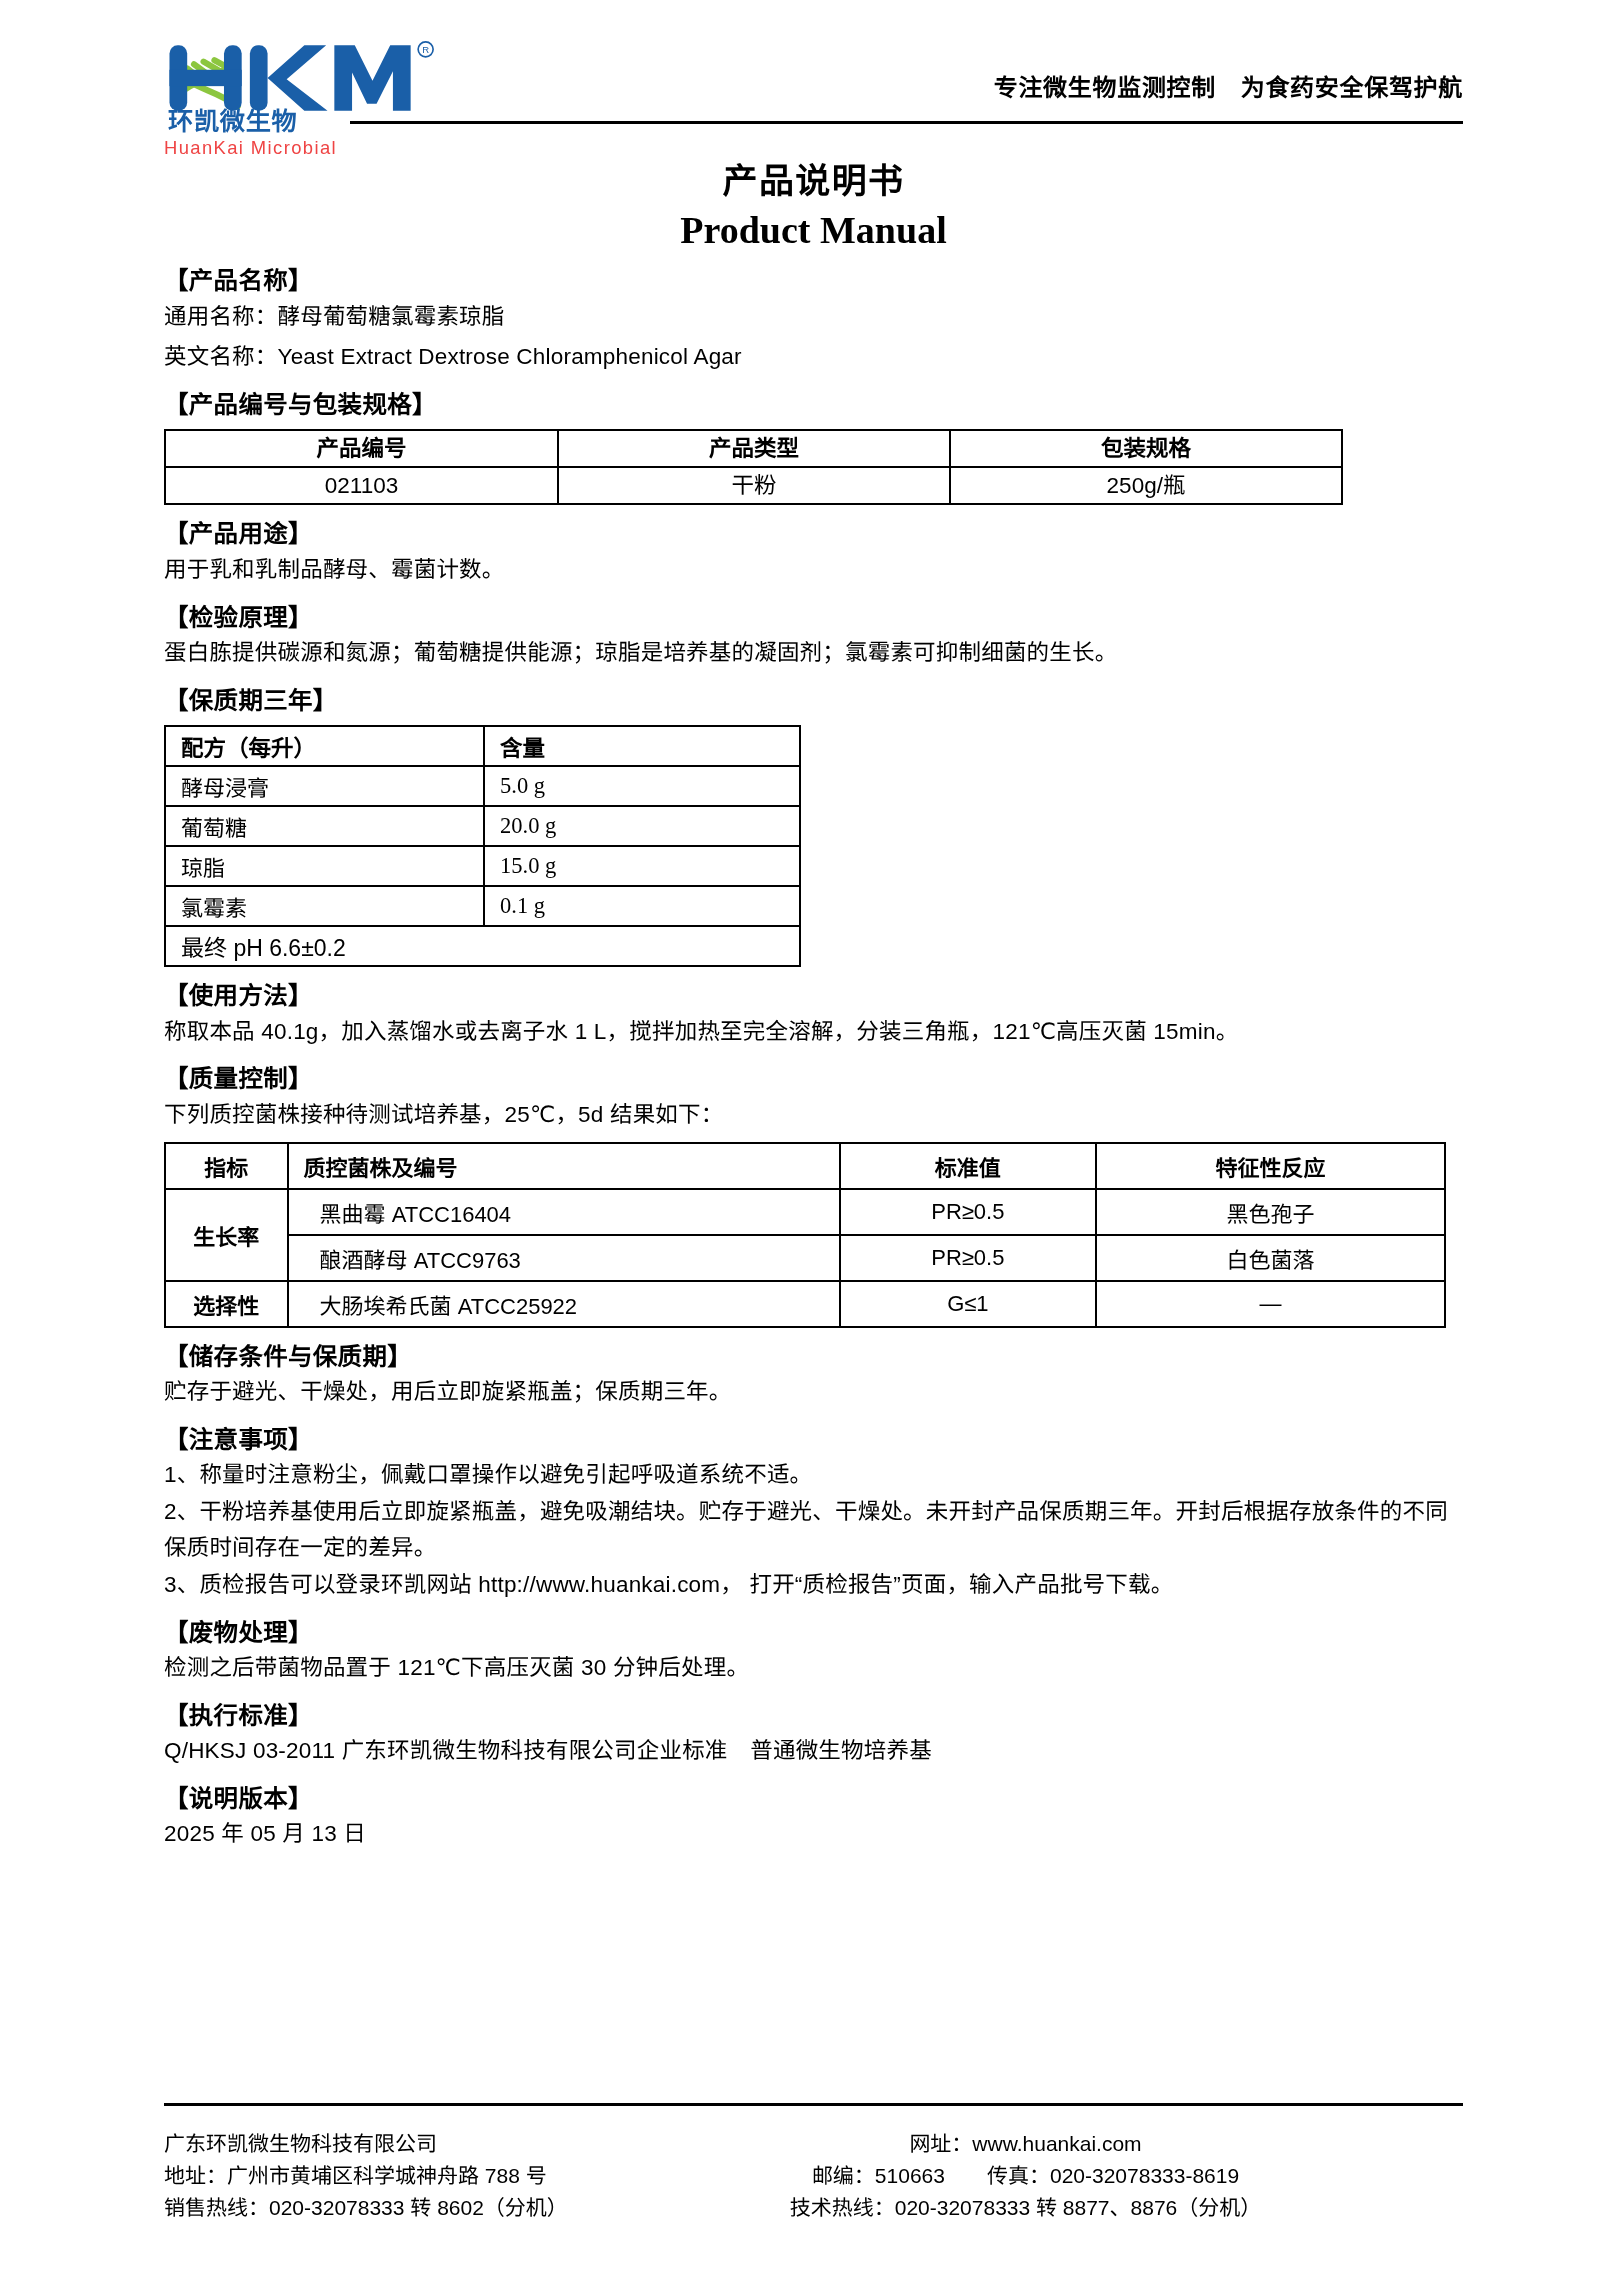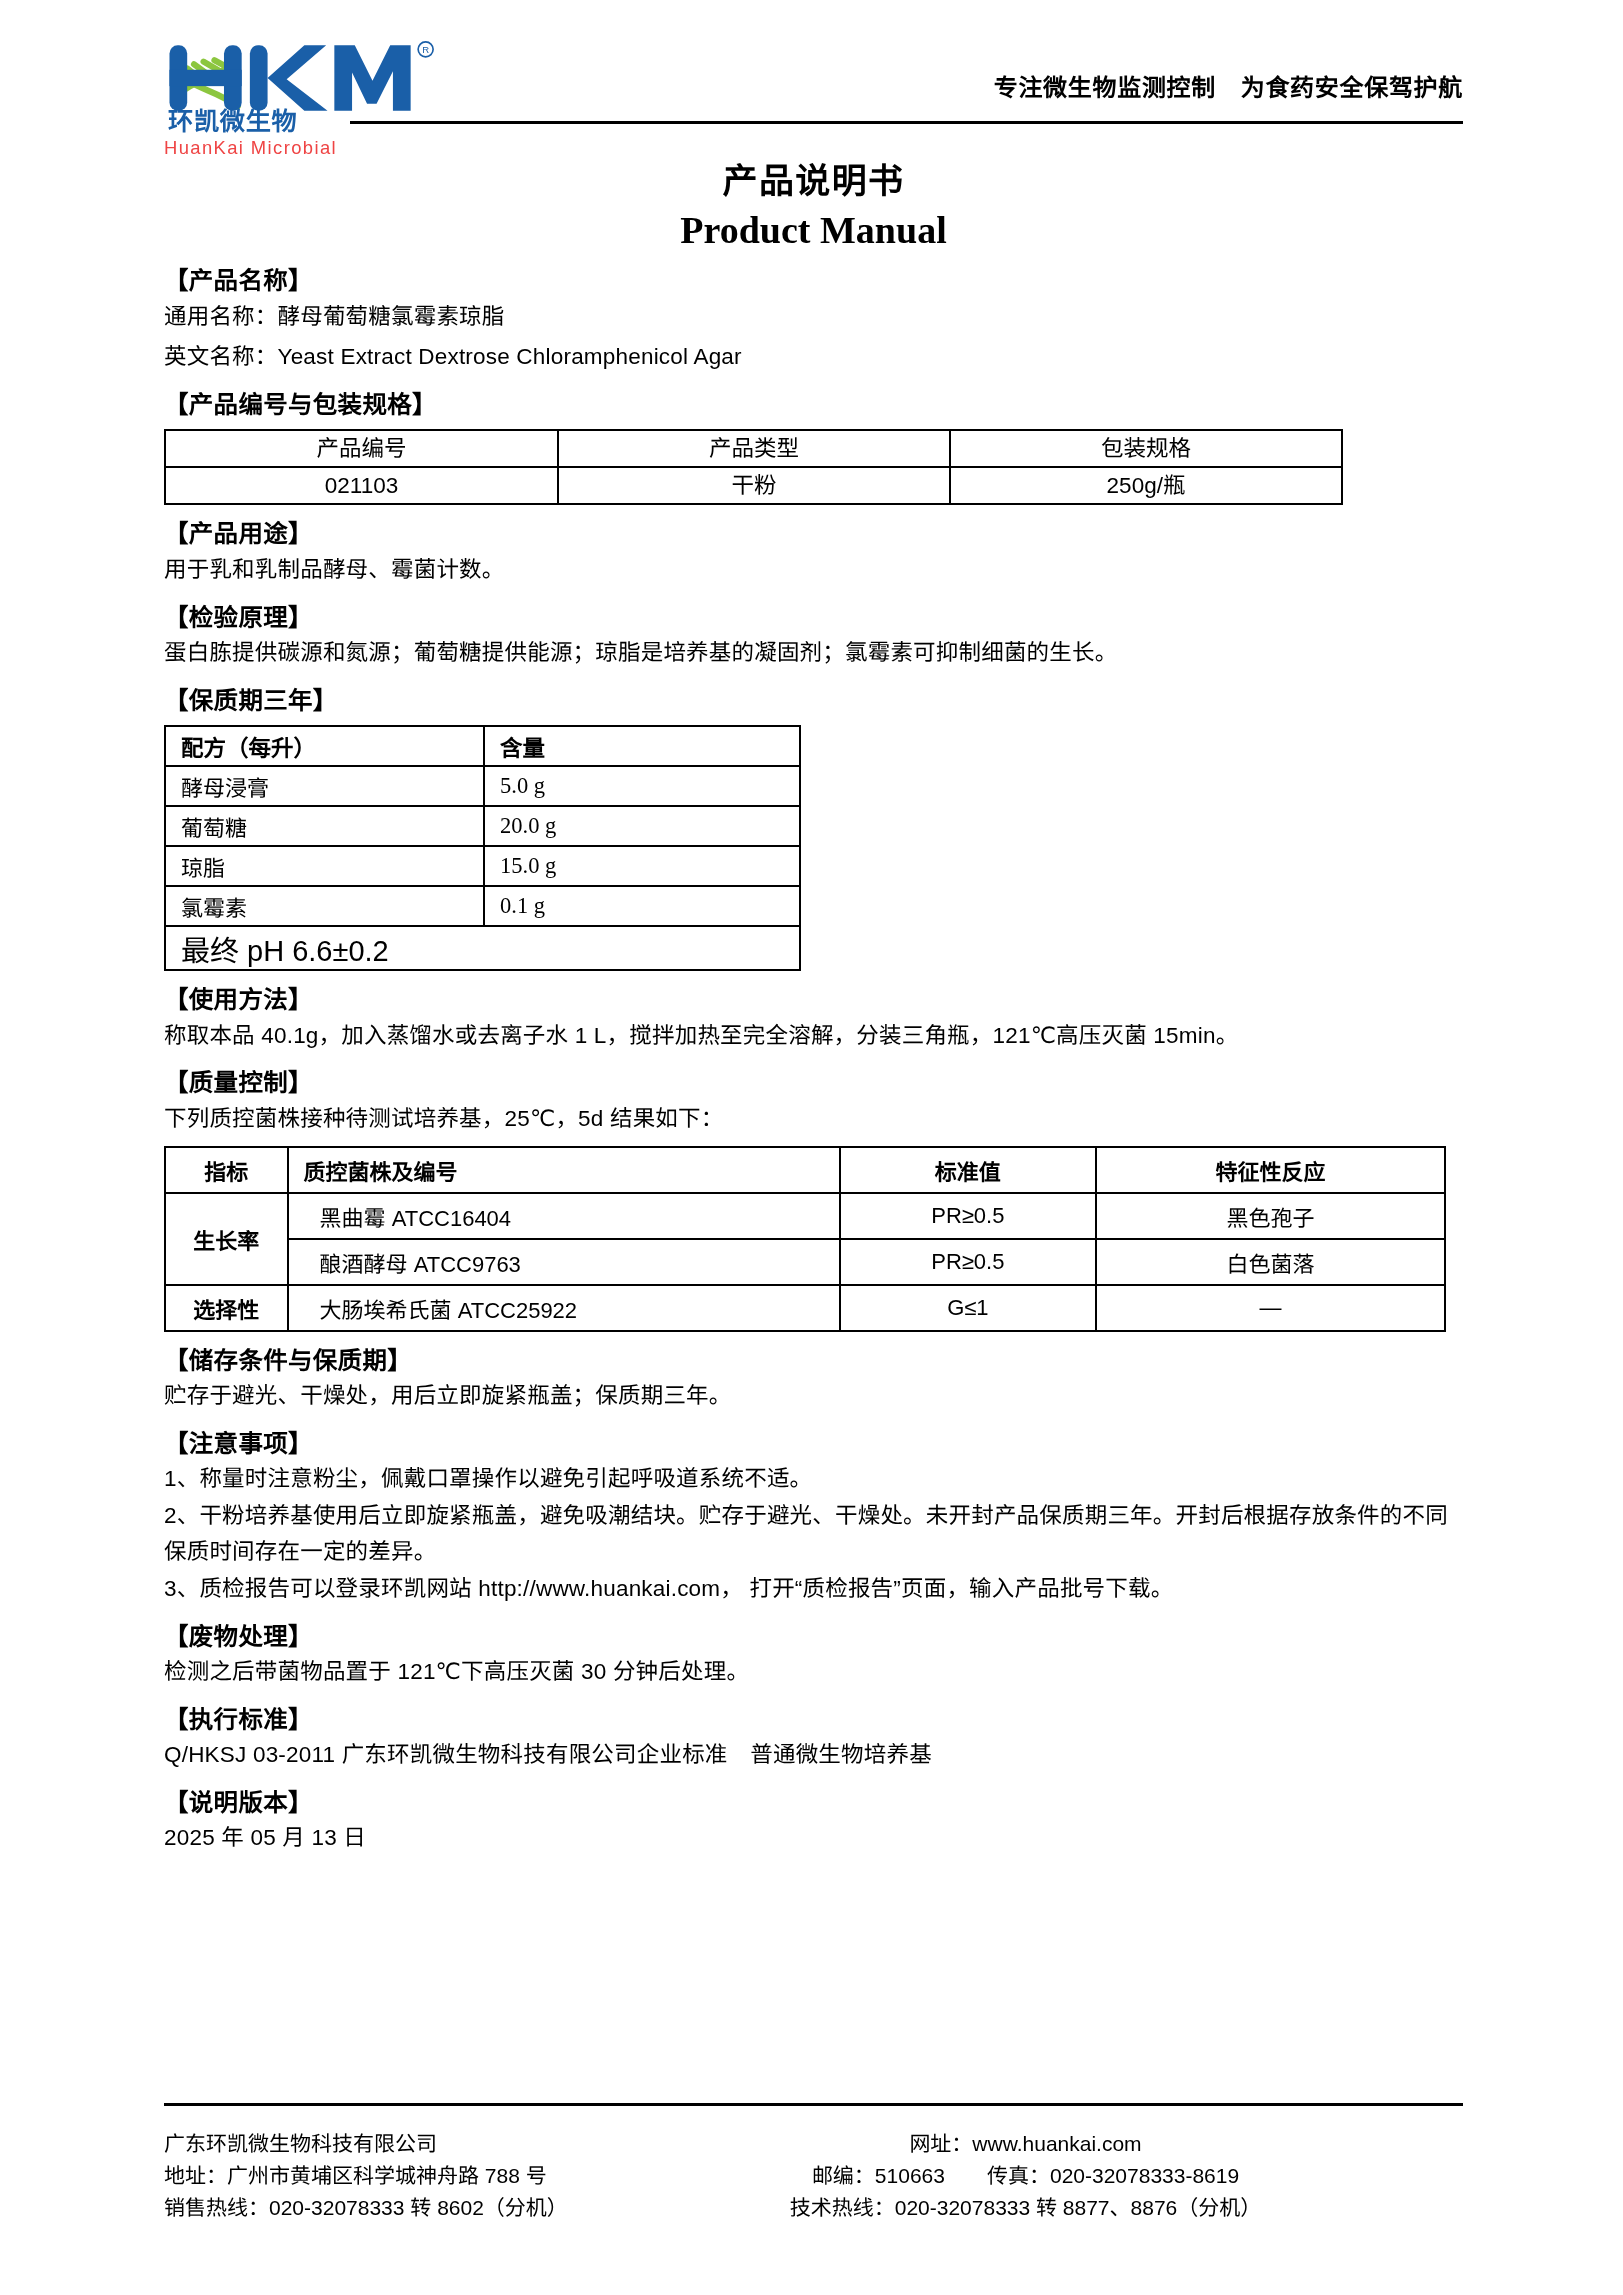--- a/index.html
+++ b/index.html
@@ -114,21 +114,21 @@
   .tbl-spec {
     width: 1179px;
     margin-top: 8.2px;
     margin-bottom: 2.7px;
   }
   .tbl-spec th, .tbl-spec td {
     text-align: center;
     height: 35px;
     line-height: 35px;
   }
-  .tbl-spec th { font-weight: 400; font-size: 22.5px; }
+  .tbl-spec th { font-weight: 700; font-size: 22.5px; }
   .tbl-spec td { font-size: 22.5px; }
   .tbl-spec .c1 { width: 33.4%; }
   .tbl-spec .c2 { width: 33.3%; }
   .tbl-spec .c3 { width: 33.3%; }
 
   .tbl-formula {
     width: 637px;
     margin-top: 8.2px;
     margin-bottom: 2.7px;
   }
@@ -139,21 +139,21 @@
   }
   .tbl-formula th { font-weight: 700; font-size: 22.5px; }
   .tbl-formula td { font-size: 22px; }
   .tbl-formula .fc1 { width: 320px; }
   .tbl-formula .fc2 { width: 317px; }
   .tbl-formula .amount {
     font-family: "Liberation Serif", "DejaVu Serif", serif;
     font-size: 22.5px;
   }
   .tbl-formula .ph-row td {
-    font-size: 29px;
+    font-size: 23px;
   }
 
   .tbl-qc {
     width: 1282px;
     margin-top: 8.2px;
     margin-bottom: 2.7px;
   }
   .tbl-qc th, .tbl-qc td {
     height: 44px;
     font-size: 22px;

